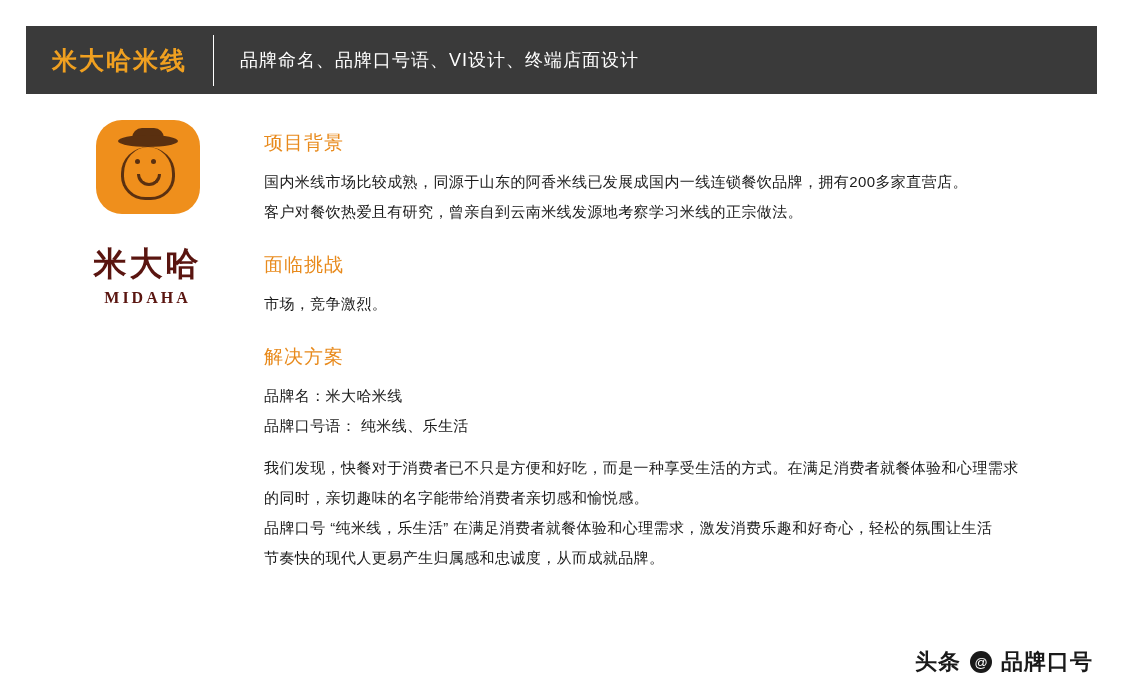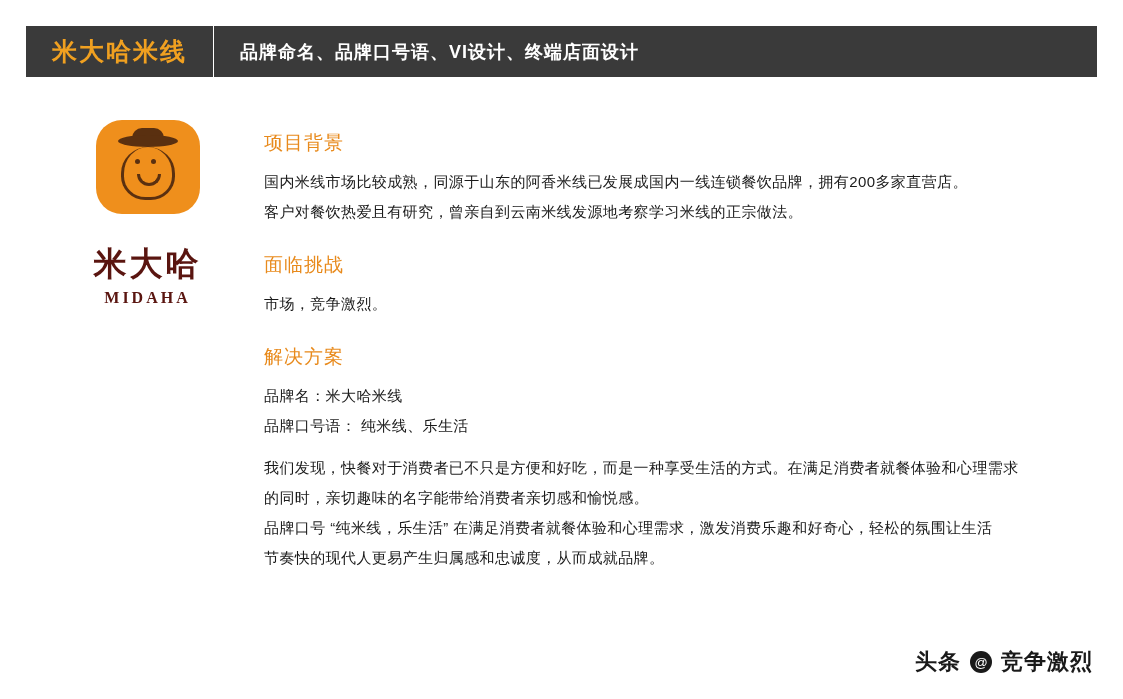--- a/index.html
+++ b/index.html
@@ -14,21 +14,21 @@
     overflow: hidden;
     position: relative;
   }
 
   
   .header {
     position: absolute;
     left: 26px;
     top: 26px;
     width: 1071px;
-    height: 51px;
+    height: 68px;
     background: #3a3a3a;
     display: flex;
     align-items: center;
   }
   .header-brand {
     color: #f0a020;
     font-size: 25px;
     font-weight: bold;
     letter-spacing: 2px;
     margin-left: 26px;
@@ -36,21 +36,21 @@
   }
   .header-divider {
     width: 1px;
     height: 51px;
     background: #ffffff;
     margin-left: 26px;
   }
   .header-subtitle {
     color: #ffffff;
     font-size: 18px;
-    font-weight: bold;
+    font-weight: normal;
     letter-spacing: 1px;
     margin-left: 26px;
     white-space: nowrap;
   }
 
   
   .logo-area {
     position: absolute;
     left: 55px;
     top: 120px;
@@ -232,14 +232,14 @@
   <div class="block-gap"></div>
   <p class="para">我们发现，快餐对于消费者已不只是方便和好吃，而是一种享受生活的方式。在满足消费者就餐体验和心理需求</p>
   <p class="para">的同时，亲切趣味的名字能带给消费者亲切感和愉悦感。</p>
   <p class="para">品牌口号 “纯米线，乐生活” 在满足消费者就餐体验和心理需求，激发消费乐趣和好奇心，轻松的氛围让生活</p>
   <p class="para">节奏快的现代人更易产生归属感和忠诚度，从而成就品牌。</p>
 </div>
 
 <div class="watermark">
   <span class="wm-logo">头条</span>
   <span class="wm-circle">@</span>
-  <span class="wm-text">竞争激烈</span>
+  <span class="wm-text">品牌口号</span>
 </div>
 
 </body></html>

